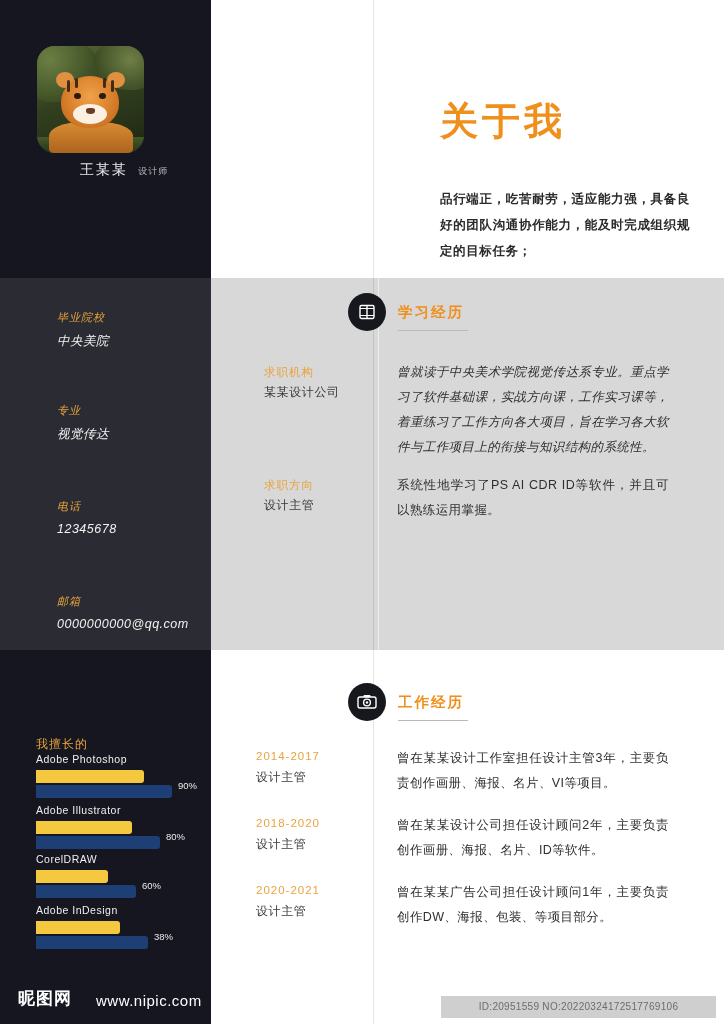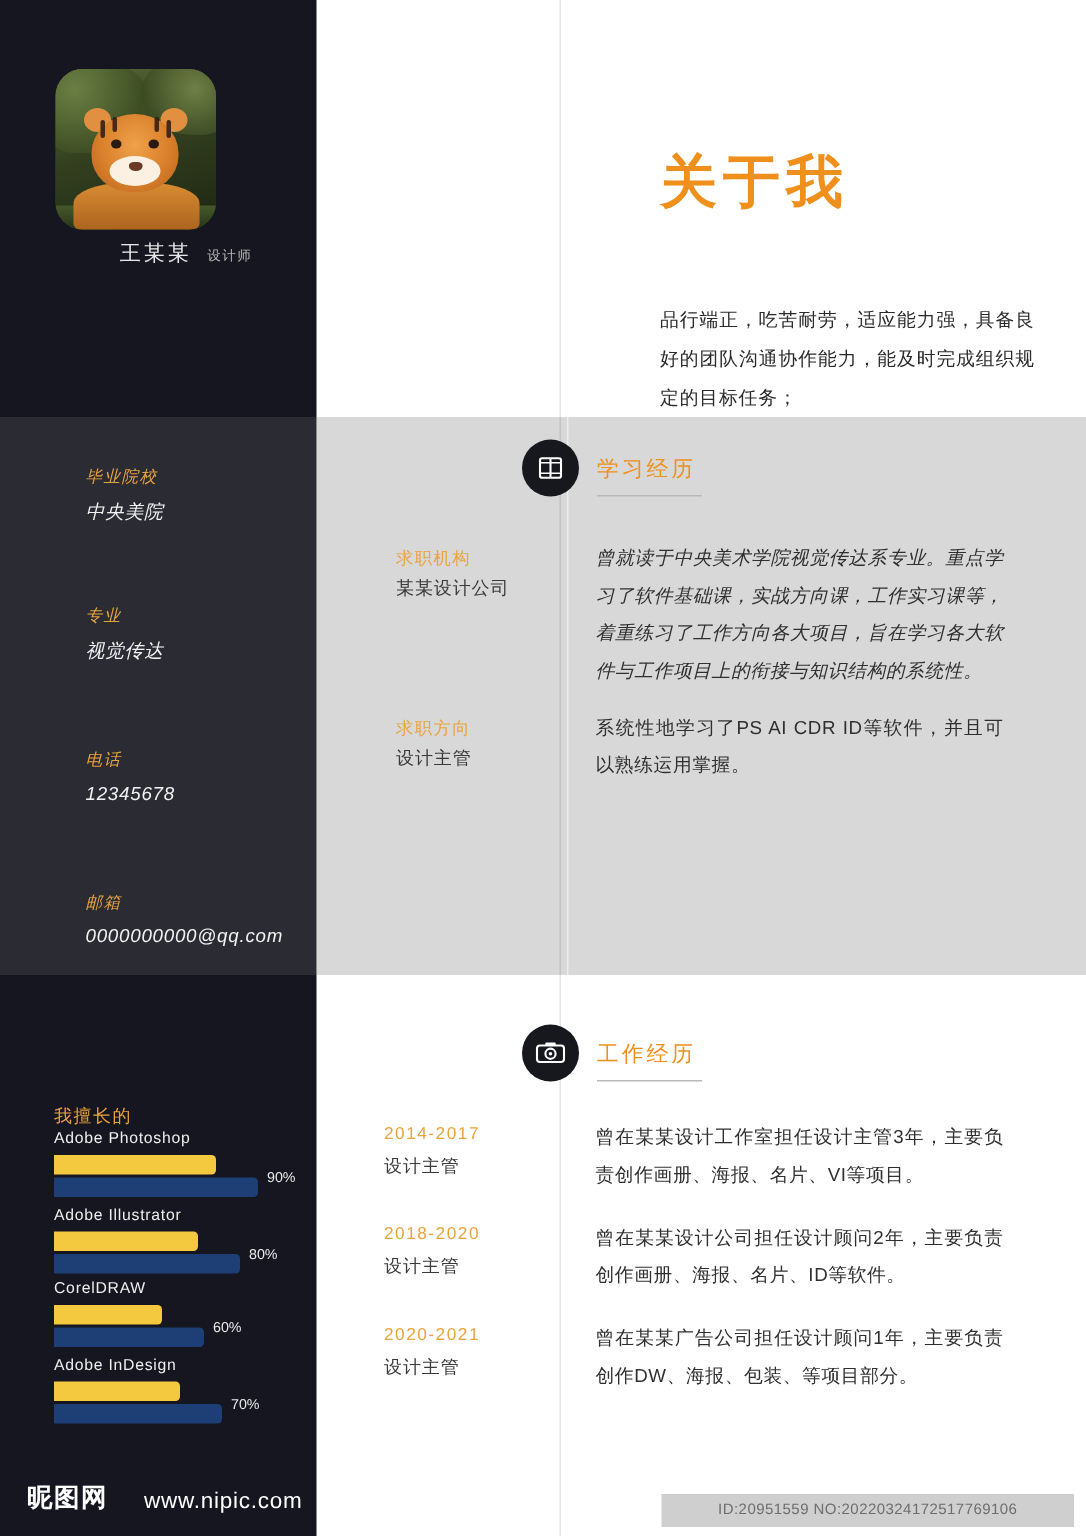--- a/index.html
+++ b/index.html
@@ -64,25 +64,25 @@
   .skill .bar-b{position:absolute;left:0;top:15px;height:13px;background:#1d3f75;border-radius:0 3px 3px 0;}
   .skill .pct{position:absolute;color:#eaeaea;font-size:9.5px;top:10px;}
 
   
   .footer-logo{position:absolute;left:18px;bottom:14px;color:#fff;font-size:17px;font-weight:bold;letter-spacing:1px;}
   .footer-url{position:absolute;left:96px;bottom:15px;color:#fff;font-size:15px;letter-spacing:.5px;}
   .footer-id{position:absolute;right:8px;bottom:6px;width:275px;height:22px;background:#cfcfcf;color:#6d6d6d;font-size:10px;line-height:22px;text-align:center;letter-spacing:.3px;}
 
   
   .about-title{position:absolute;left:440px;top:96px;color:#ef8f1c;font-size:38px;font-weight:bold;letter-spacing:4px;}
-  .about-body{position:absolute;left:440px;top:200px;width:250px;color:#2a2a2a;font-size:12.5px;line-height:26px;letter-spacing:.6px;text-align:justify;}
+  .about-body{position:absolute;left:440px;top:186px;width:250px;color:#2a2a2a;font-size:12.5px;line-height:26px;letter-spacing:.6px;text-align:justify;font-weight:bold;}
 
   .sec-icon{position:absolute;width:38px;height:38px;border-radius:50%;background:#17181d;display:flex;align-items:center;justify-content:center;}
   .sec-icon svg{display:block;}
-  .sec-title{position:absolute;color:#ef8f1c;font-size:14.5px;font-weight:normal;letter-spacing:2px;}
+  .sec-title{position:absolute;color:#ef8f1c;font-size:14.5px;font-weight:bold;letter-spacing:2px;}
   .sec-rule{position:absolute;height:1px;background:#b9b9b9;}
 
   .entry-label{position:absolute;color:#e8a33d;font-size:11.5px;letter-spacing:1px;}
   .entry-sub{position:absolute;color:#3a3a3a;font-size:12px;letter-spacing:.6px;}
   .entry-body{position:absolute;color:#2f2f2f;font-size:12.5px;line-height:25px;letter-spacing:.4px;text-align:justify;}
 </style>
 </head>
 <body>
 
 <div class="page">
@@ -164,21 +164,21 @@
       <div class="bar-b" style="width:100px;"></div>
       <div class="pct" style="left:106px;">60%</div>
     </div>
   </div>
 
   <div class="skill" style="top:904px;">
     <div class="sname">Adobe InDesign</div>
     <div class="barwrap">
       <div class="bar-y" style="width:84px;"></div>
       <div class="bar-b" style="width:112px;"></div>
-      <div class="pct" style="left:118px;">70%</div>
+      <div class="pct" style="left:118px;">38%</div>
     </div>
   </div>
 
   <div class="about-title">关于我</div>
   <div class="about-body">品行端正，吃苦耐劳，适应能力强，具备良好的团队沟通协作能力，能及时完成组织规定的目标任务；</div>
 
   <div class="sec-icon" style="left:348px;top:293px;">
     <svg width="20" height="20" viewBox="0 0 20 20">
       <rect x="3" y="3.5" width="14" height="13" rx="1.4" fill="none" stroke="#ffffff" stroke-width="1.4"></rect>
       <line x1="10" y1="3.5" x2="10" y2="16.5" stroke="#ffffff" stroke-width="1.4"></line>

